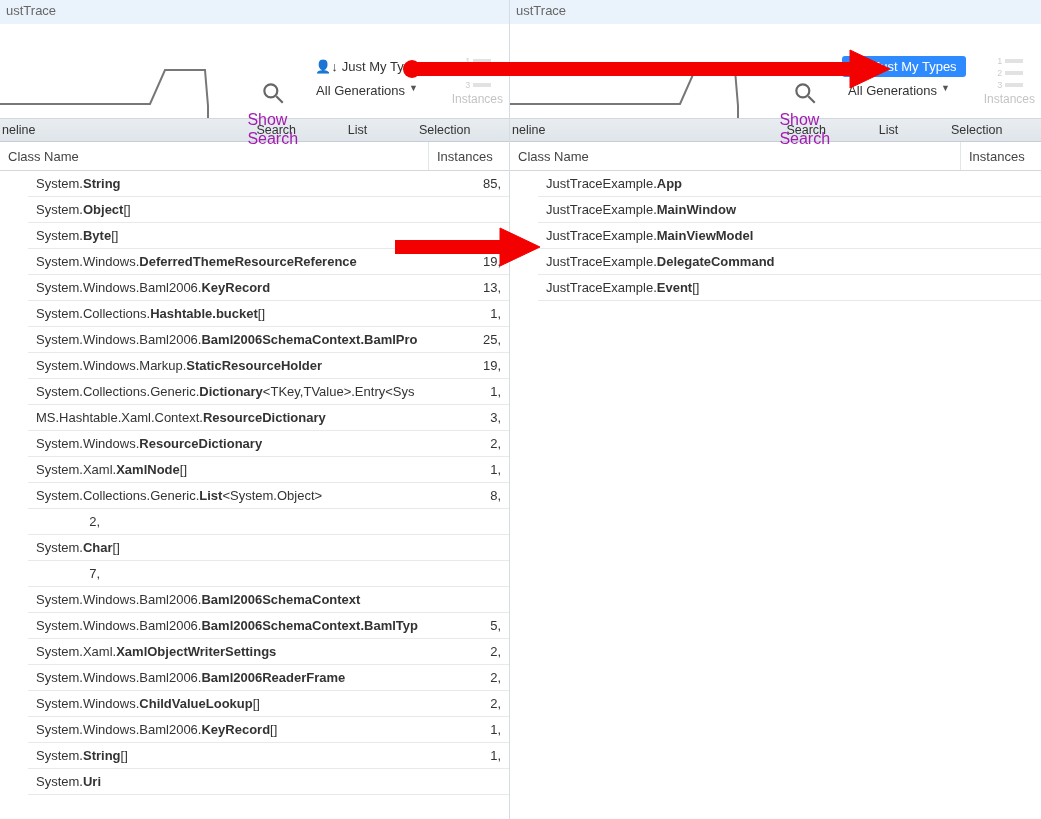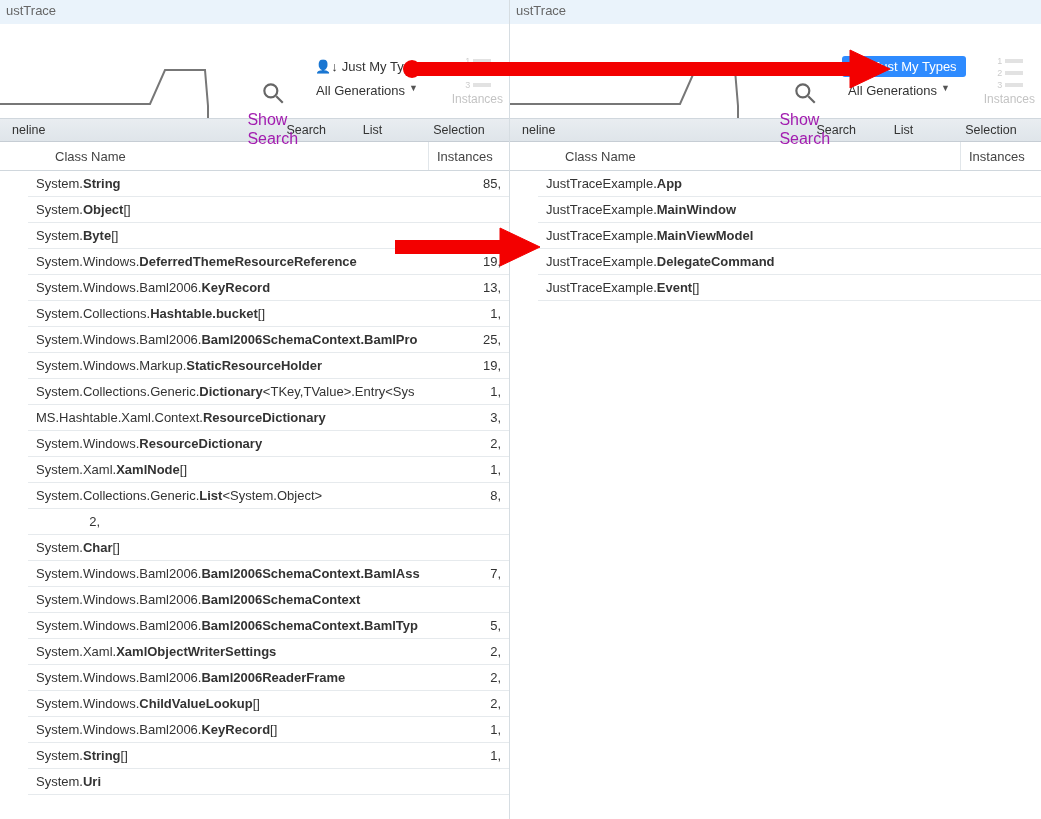--- a/index.html
+++ b/index.html
@@ -165,47 +165,46 @@
     display: flex;
     height: 22px;
     background: linear-gradient(#e9edf1, #dfe5ea);
     border-bottom: 1px solid #c6cdd4;
     font-size: 12.5px;
     color: #333;
     align-items: center;
   }
   .section-cell {
     flex: 1;
-    padding: 0 12px;
+    padding: 0 2px;
     text-align: left;
   }
   .section-cell.first {
     flex: 0 0 auto;
     text-align: left;
   }
   .section-cell.center { text-align: center; }
-  .section-cell.right { text-align: center; padding-right: 10px; }
+  .section-cell.right { text-align: left; padding-right: 10px; }
 
   .header-row {
     display: flex;
     height: 28px;
     border-bottom: 1px solid #d0d7dd;
     background: #fff;
     align-items: center;
     color: #444;
     font-size: 13px;
   }
   .header-row .col-class {
     flex: 1;
     padding: 0 8px;
     border-right: 1px solid #e1e6ea;
     height: 100%;
     display: flex;
     align-items: center;
-    margin-left: 47px;
   }
   .header-row .col-inst {
     width: 64px;
     padding: 0 8px;
     text-align: left;
   }
 
   .data-rows {
     overflow: hidden;
     margin-left: 28px;
@@ -368,21 +367,20 @@
           <div class="col-inst">8,</div>
         </div>
         <div class="data-row">
           <div class="col-inst">2,</div>
         </div>
         <div class="data-row">
           <div class="col-class"><span class="class-prefix">System.</span><span class="class-bold">Char</span><span class="class-prefix">[]</span></div>
           <div class="col-inst"></div>
         </div>
         <div class="data-row">
-          <div class="col-class"><span class="class-prefix">System.Windows.Baml2006.</span><span class="class-bold">Baml2006SchemaContext.BamlAss</span><span class="class-prefix"></span></div>
           <div class="col-inst">7,</div>
         </div>
         <div class="data-row">
           <div class="col-class"><span class="class-prefix">System.Windows.Baml2006.</span><span class="class-bold">Baml2006SchemaContext</span><span class="class-prefix"></span></div>
           <div class="col-inst"></div>
         </div>
         <div class="data-row">
           <div class="col-class"><span class="class-prefix">System.Windows.Baml2006.</span><span class="class-bold">Baml2006SchemaContext.BamlTyp</span><span class="class-prefix"></span></div>
           <div class="col-inst">5,</div>
         </div>

